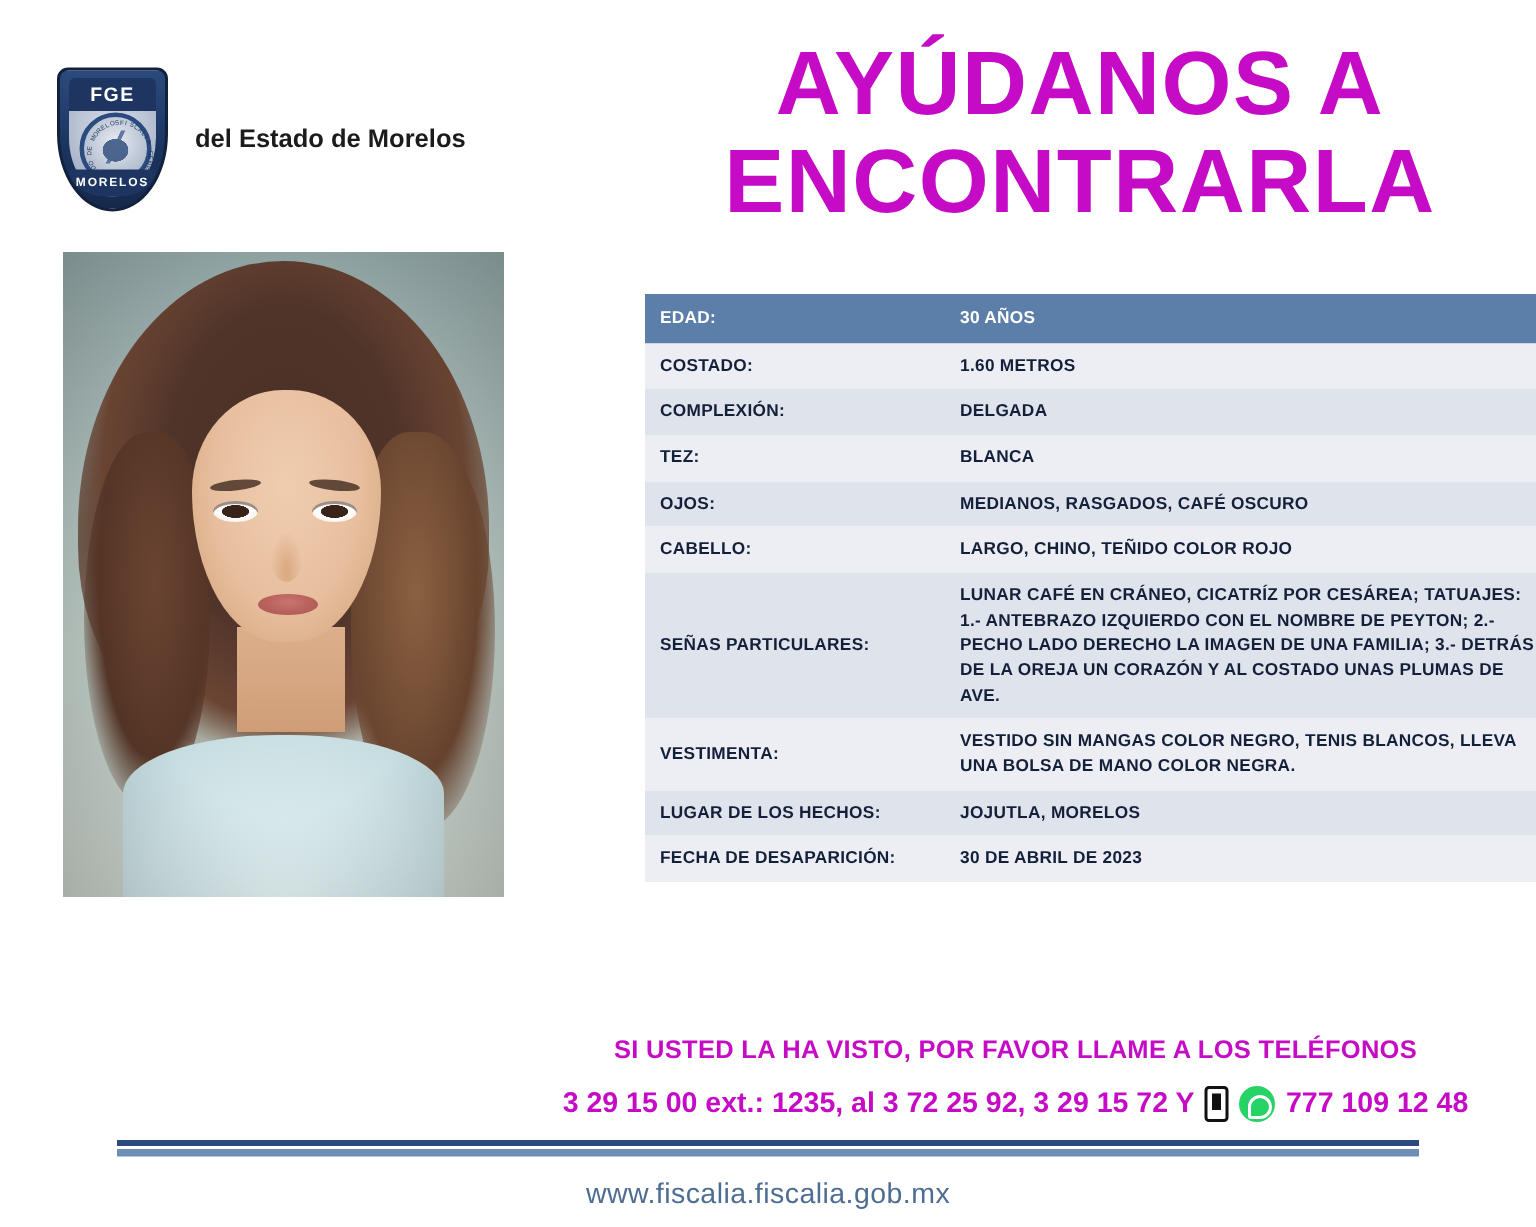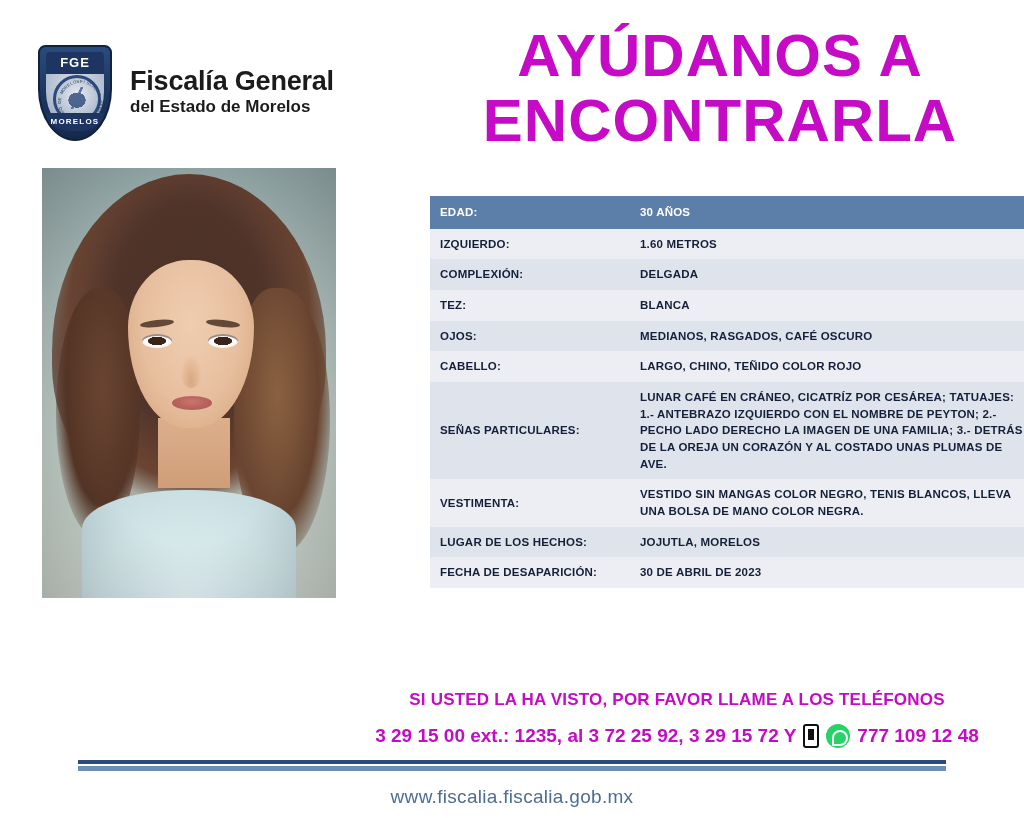--- a/index.html
+++ b/index.html
@@ -371,21 +371,20 @@
               <span style="transform: rotate(331.579deg);">L</span>
               <span style="transform: rotate(341.053deg);">O</span>
               <span style="transform: rotate(350.526deg);">S</span>
             </div>
         </div>
         <div class="shield-eagle"></div>
         <div class="shield-bottom">MORELOS</div>
       </div>
     </div>
     <div class="logo-text">
-      <div class="l1">Fiscalía General</div>
       <div class="l2">del Estado de Morelos</div>
     </div>
   </div>
 
   <div class="photo-frame">
     <div class="ph-bg"></div>
     <div class="ph-hair"></div>
     <div class="ph-hair-l"></div>
     <div class="ph-hair-r"></div>
     <div class="ph-shirt"></div>
@@ -404,21 +403,21 @@
 
 <div class="headline">AYÚDANOS A ENCONTRARLA</div>
 
 <table class="info">
   <tbody>
       <tr class="head">
         <td class="k">EDAD:</td>
         <td class="v">30 AÑOS</td>
       </tr>
       <tr class="odd">
-        <td class="k">IZQUIERDO:</td>
+        <td class="k">COSTADO:</td>
         <td class="v">1.60 METROS</td>
       </tr>
       <tr class="even">
         <td class="k">COMPLEXIÓN:</td>
         <td class="v">DELGADA</td>
       </tr>
       <tr class="odd">
         <td class="k">TEZ:</td>
         <td class="v">BLANCA</td>
       </tr>

